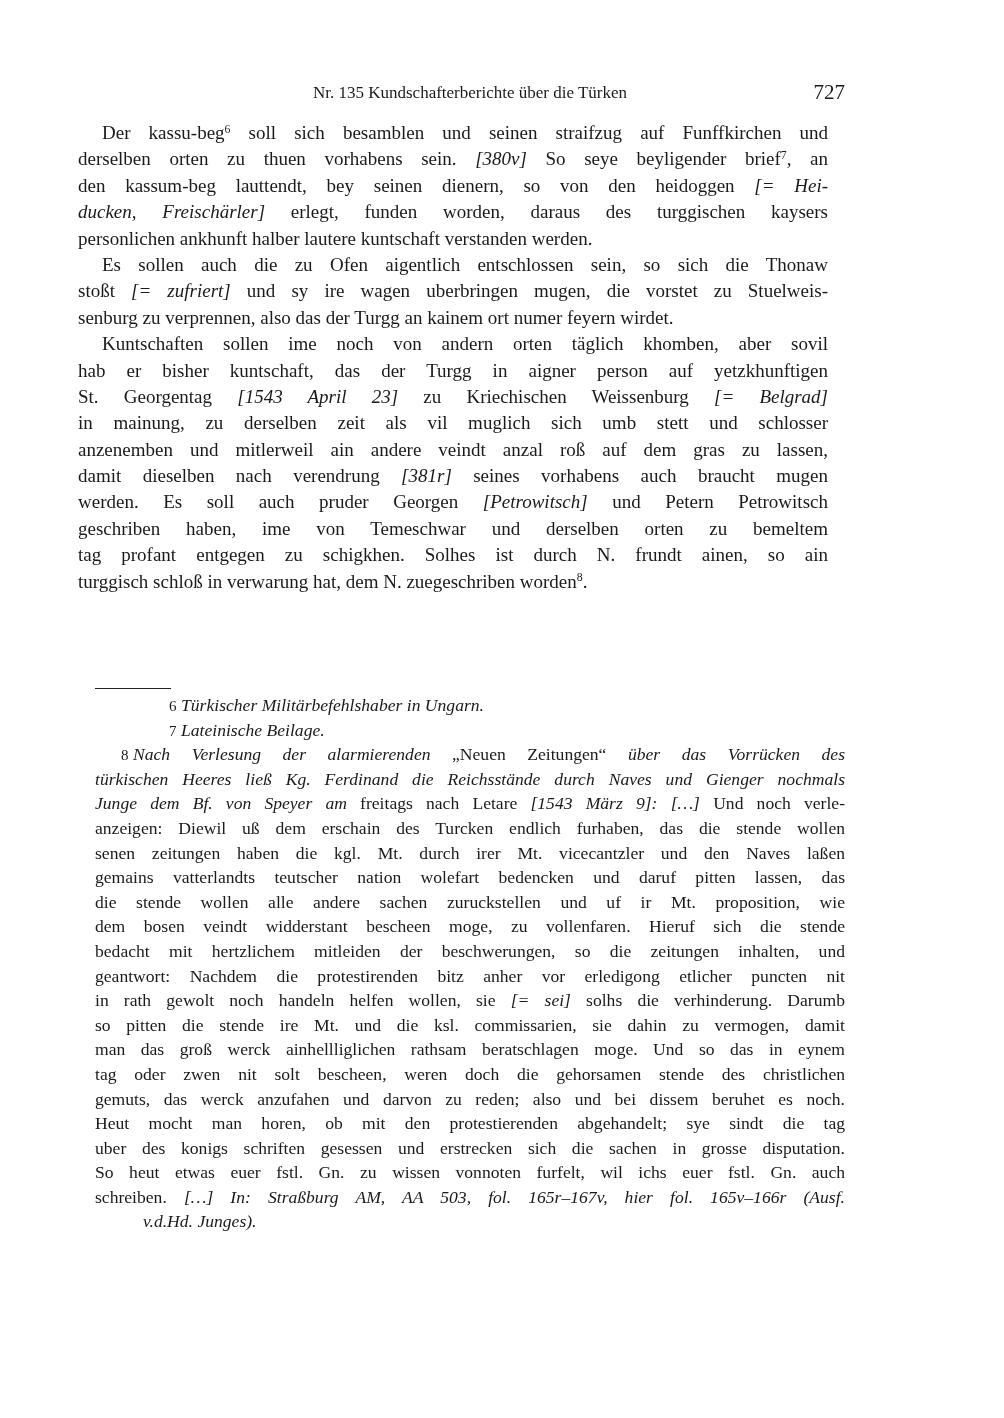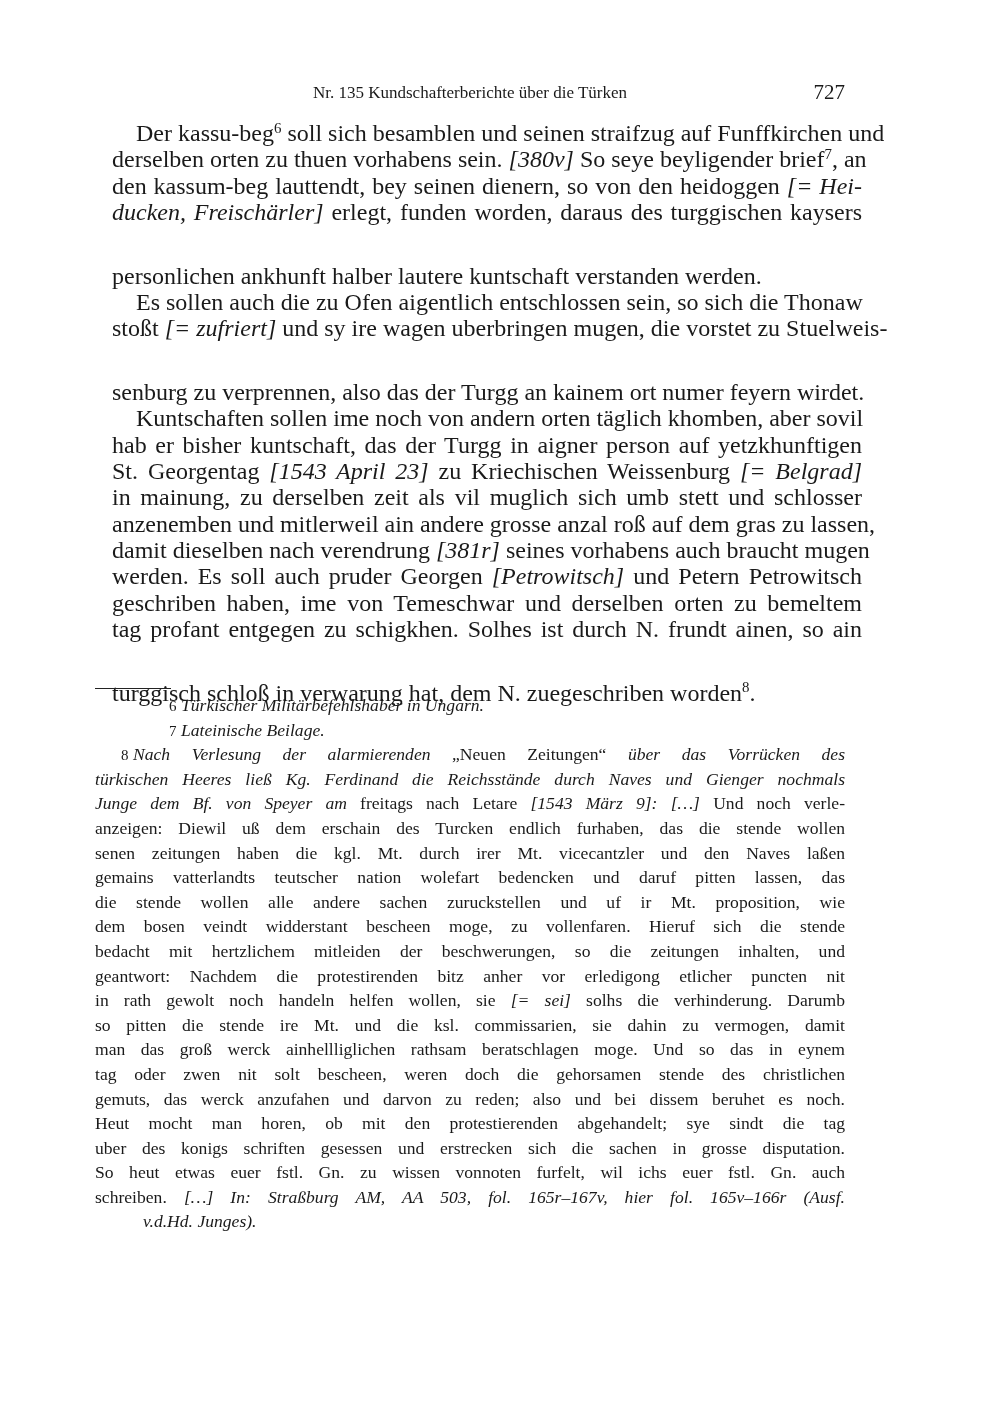--- a/index.html
+++ b/index.html
@@ -1,23 +1,23 @@
 <!DOCTYPE html>
 <html><head>
 <meta charset="utf-8">
 <style>
   html, body { margin: 0; padding: 0; background: #ffffff; }
   body { width: 1004px; height: 1418px; position: relative; overflow: hidden;
          font-family: "Liberation Serif", "DejaVu Serif", serif; color: #1a1a1a; }
   .header { position: absolute; top: 80px; left: 95px; width: 750px; height: 26px; }
   .header .title { position: absolute; left: 0; right: 0; text-align: center; font-size: 17px; top: 3px; }
   .header .pageno { position: absolute; right: 0; top: 0; font-size: 21px; }
-  .body { position: absolute; top: 120px; left: 112px; width: 750px; font-size: 24px; }
+  .body { position: absolute; top: 120px; left: 78px; width: 750px; font-size: 19px; }
   .ln { height: 26.4px; line-height: 26.4px; white-space: nowrap; text-align: justify; text-align-last: justify; }
-  .ln.last { text-align-last: left; margin-top: 37px; }
+  .ln.last { text-align-last: left; }
   .ln.indent { padding-left: 24px; }
   .it { font-style: italic; }
   sup { font-size: 0.62em; vertical-align: 0; position: relative; top: -0.55em; line-height: 0; }
   .rule { position: absolute; top: 688px; left: 95px; width: 76px; border-top: 1px solid #222; }
   .notes { position: absolute; top: 693px; left: 95px; width: 750px; font-size: 17.6px; }
   .nl { height: 24.6px; line-height: 24.6px; white-space: nowrap; text-align: justify; text-align-last: justify; }
   .nl.last { text-align-last: left; margin-left: 48px; }
   .nnum { display: inline-block; width: 38px; padding-left: 26px; box-sizing: border-box; font-style: normal; font-size: 15px; }
 </style>
 </head>
@@ -34,21 +34,21 @@
     <div class="ln"><span>den kassum-beg lauttendt, bey seinen dienern, so von den heidoggen </span><span class="it">[= Hei-</span></div>
     <div class="ln"><span class="it">ducken, Freischärler]</span><span> erlegt, funden worden, daraus des turggischen kaysers</span></div>
     <div class="ln last"><span>personlichen ankhunft halber lautere kuntschaft verstanden werden.</span></div>
     <div class="ln indent"><span>Es sollen auch die zu Ofen aigentlich entschlossen sein, so sich die Thonaw</span></div>
     <div class="ln"><span>stoßt </span><span class="it">[= zufriert]</span><span> und sy ire wagen uberbringen mugen, die vorstet zu Stuelweis-</span></div>
     <div class="ln last"><span>senburg zu verprennen, also das der Turgg an kainem ort numer feyern wirdet.</span></div>
     <div class="ln indent"><span>Kuntschaften sollen ime noch von andern orten täglich khomben, aber sovil</span></div>
     <div class="ln"><span>hab er bisher kuntschaft, das der Turgg in aigner person auf yetzkhunftigen</span></div>
     <div class="ln"><span>St. Georgentag </span><span class="it">[1543 April 23]</span><span> zu Kriechischen Weissenburg </span><span class="it">[= Belgrad]</span></div>
     <div class="ln"><span>in mainung, zu derselben zeit als vil muglich sich umb stett und schlosser</span></div>
-    <div class="ln"><span>anzenemben und mitlerweil ain andere grosse anzal roß auf dem gras zu lassen,</span></div>
+    <div class="ln"><span>anzenemben und mitlerweil ain andere veindt anzal roß auf dem gras zu lassen,</span></div>
     <div class="ln"><span>damit dieselben nach verendrung </span><span class="it">[381r]</span><span> seines vorhabens auch braucht mugen</span></div>
     <div class="ln"><span>werden. Es soll auch pruder Georgen </span><span class="it">[Petrowitsch]</span><span> und Petern Petrowitsch</span></div>
     <div class="ln"><span>geschriben haben, ime von Temeschwar und derselben orten zu bemeltem</span></div>
     <div class="ln"><span>tag profant entgegen zu schigkhen. Solhes ist durch N. frundt ainen, so ain</span></div>
     <div class="ln last"><span>turggisch schloß in verwarung hat, dem N. zuegeschriben worden</span><sup>8</sup><span>.</span></div>
   </div>
 
 <div class="rule"></div>
 
 <div class="notes" id="notes-text">

